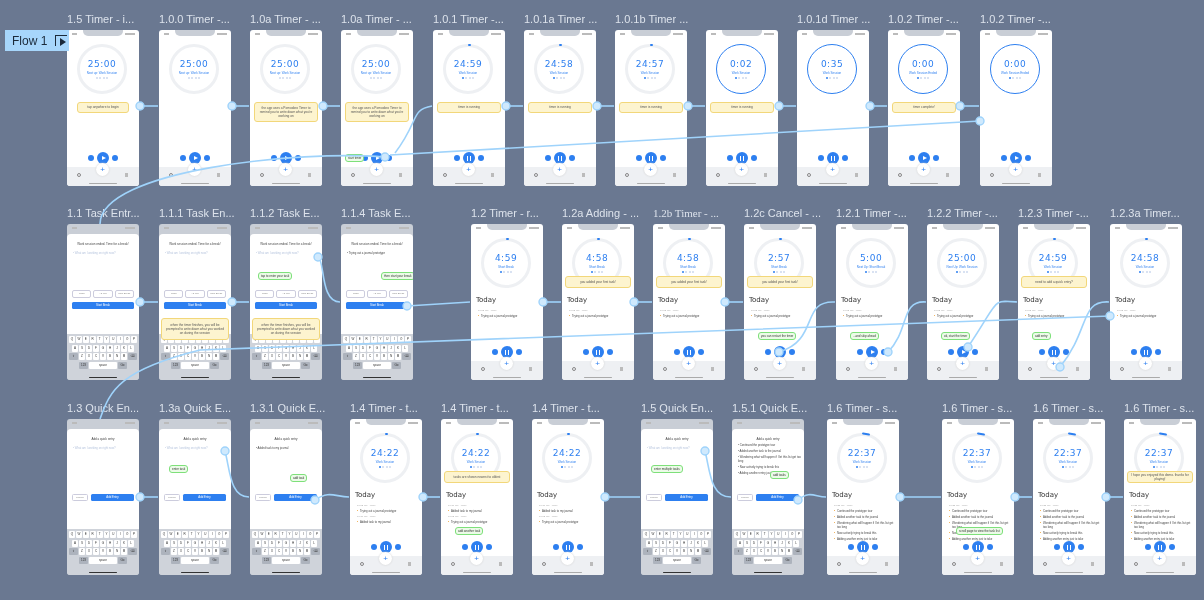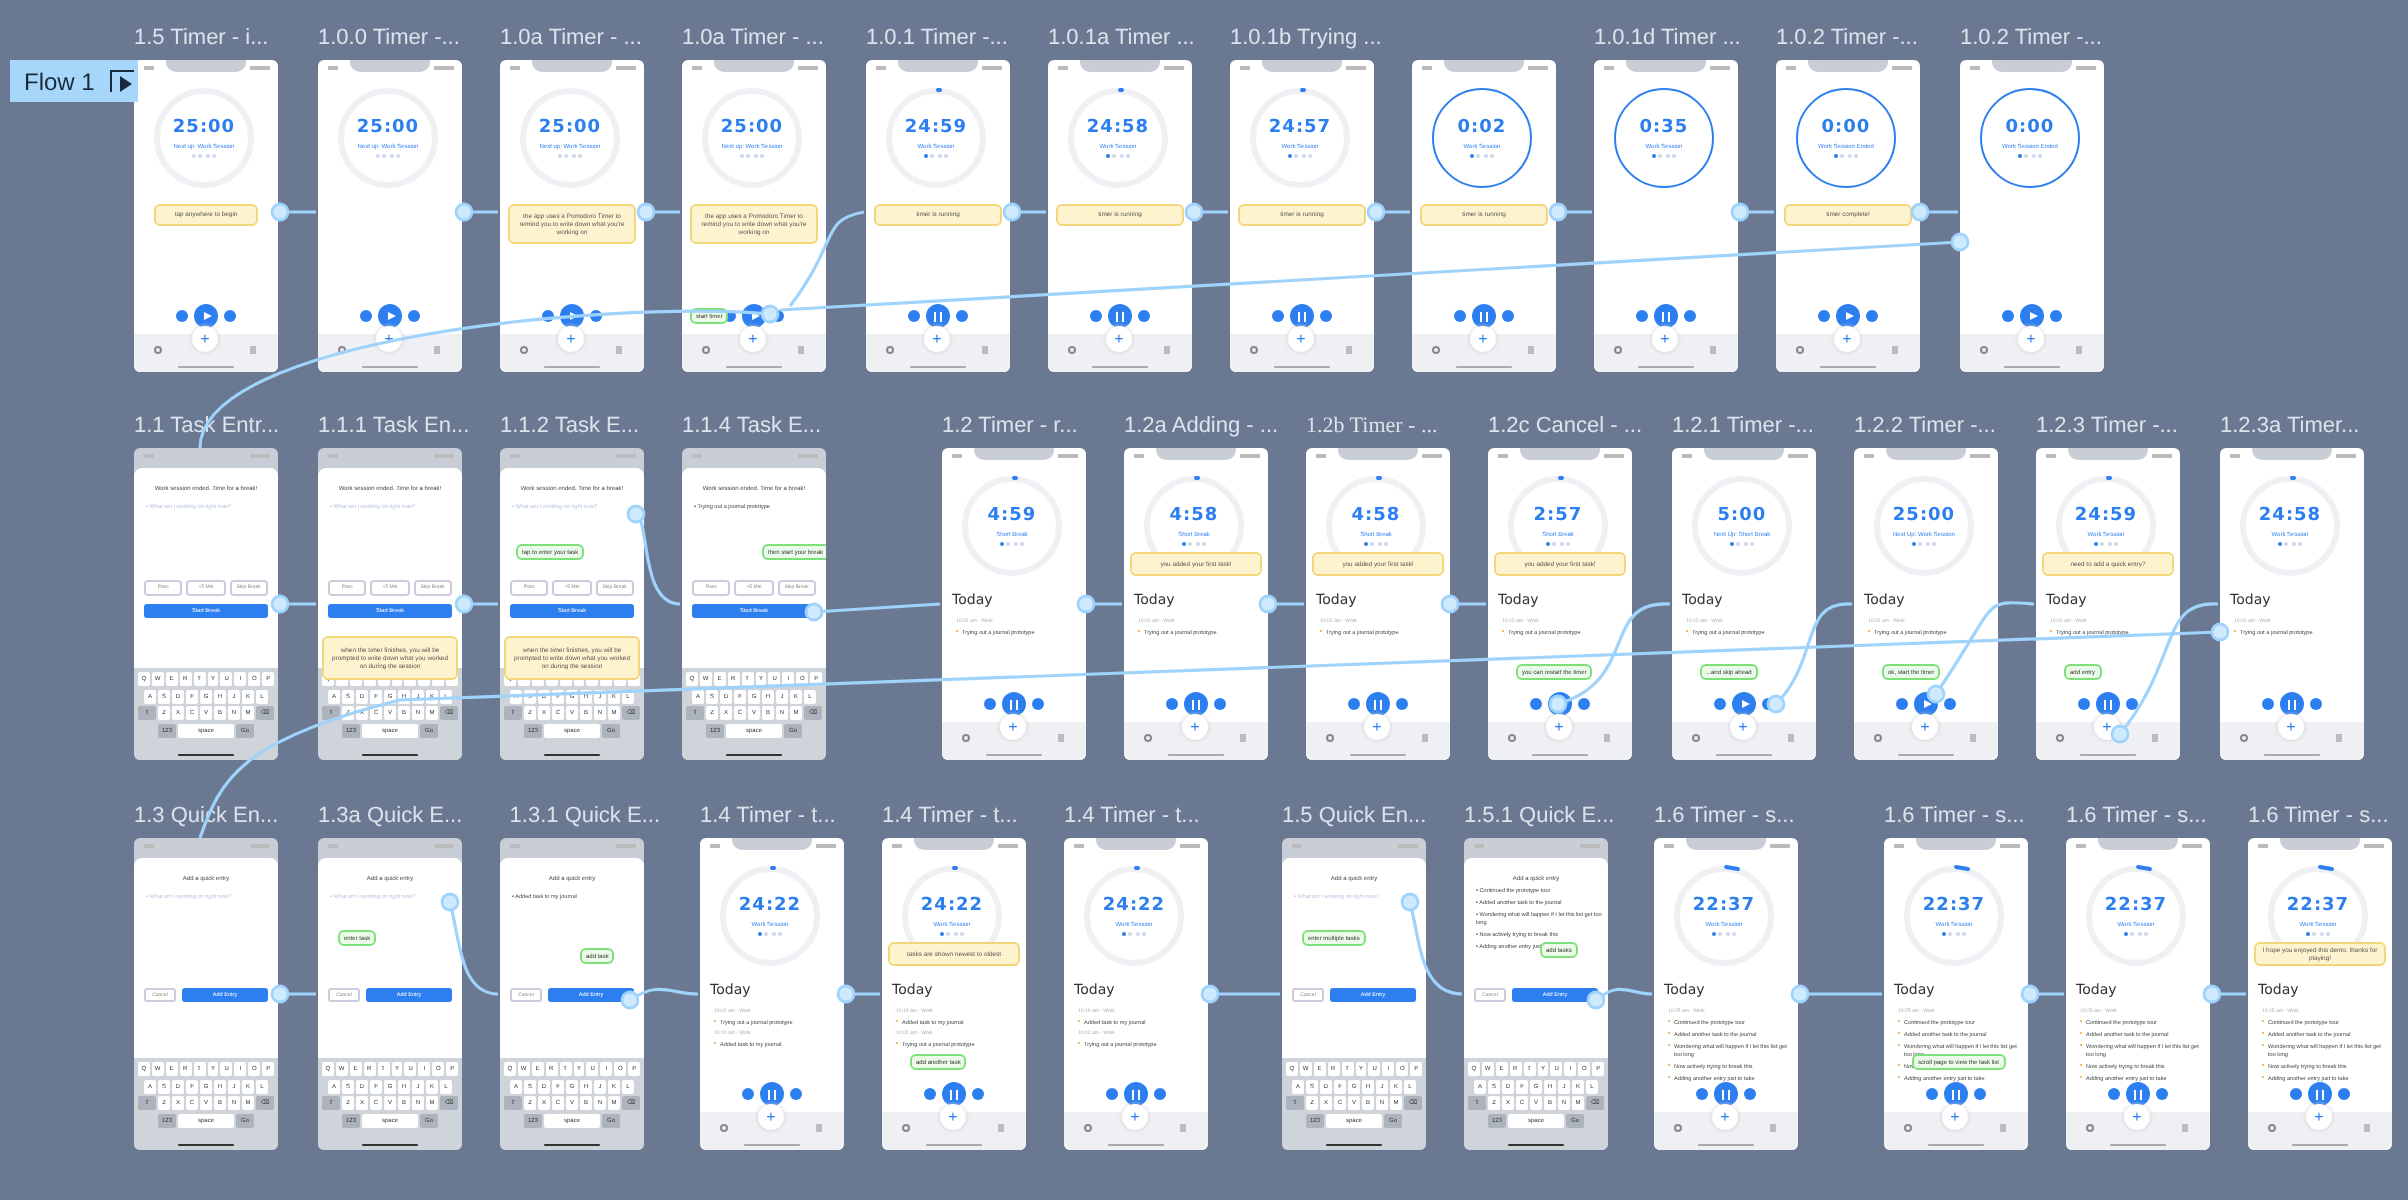--- a/index.html
+++ b/index.html
@@ -9,21 +9,21 @@
   .flow-label { position: absolute; left: 5px; top: 30px; height: 21px; width: 64px; background: #a7d6fb; color: #1b2a3a; font-size: 12px; display: flex; align-items: center; padding-left: 7px; gap: 8px; z-index: 5; }
   .flow-label .play-icon { width: 12px; height: 11px; border: 1.5px solid #1b2a3a; border-right: none; border-bottom: none; position: relative; }
   .flow-label .play-icon::after { content: ""; position: absolute; left: 4px; top: 2px; border-left: 6px solid #1b2a3a; border-top: 4px solid transparent; border-bottom: 4px solid transparent; }
   .frame-title { position: absolute; color: #dde3ec; font-size: 11px; white-space: nowrap; overflow: hidden; width: 80px; }
   .phone { position: absolute; width: 72px; height: 156px; background: #fff; border-radius: 3px; overflow: hidden; }
   .phone .notch { position: absolute; left: 16px; top: 0; width: 40px; height: 6px; background: #c9ced6; border-radius: 0 0 5px 5px; }
   .phone .status-l { position: absolute; left: 5px; top: 3px; width: 5px; height: 1.5px; background: #bbb; }
   .phone .status-r { position: absolute; right: 4px; top: 3px; width: 10px; height: 1.5px; background: #bbb; }
   .ring { position: absolute; left: 10px; top: 14px; width: 50px; height: 50px; border-radius: 50%; border: 3px solid #eef0f3; display: flex; flex-direction: column; align-items: center; justify-content: center; }
   .ring.done { border-color: #2d7ff0; border-width: 1.5px; }
-  .ring .t { font-family: "DejaVu Sans", sans-serif; color: #2d7ff0; font-size: 9px; letter-spacing: .5px; font-weight: bold; }
+  .ring .t { font-family: "DejaVu Sans", sans-serif; color: #2d7ff0; font-size: 9px; letter-spacing: .5px; }
   .ring .s { color: #2d7ff0; font-size: 3px; margin-top: 2px; }
   .ring .dots { display: flex; gap: 1.5px; margin-top: 2px; }
   .ring .dots i { width: 2px; height: 2px; border-radius: 50%; background: #cdd8ee; display: block; }
   .ring .dots i.on { background: #2d7ff0; }
   .ring .tick { position: absolute; top: -3px; left: 22px; width: 3px; height: 2px; background: #2d7ff0; border-radius: 1px; }
   .ring .arc { position: absolute; top: -3px; left: 22px; width: 8px; height: 2px; background: #2d7ff0; border-radius: 1px; transform: rotate(10deg); }
   .tip { position: absolute; background: #fdf4cf; border: 1px solid #f2d77a; border-radius: 3px; font-size: 3.2px; color: #555; text-align: center; padding: 2px; line-height: 1.35; display: flex; align-items: center; justify-content: center; }
   .gtip { position: absolute; background: #ecfbe8; border: 1px solid #7ee07a; border-radius: 3px; font-size: 3px; color: #333; text-align: center; padding: 1px 2px; z-index: 3; white-space: nowrap; }
   .controls { position: absolute; left: 0; right: 0; bottom: 22px; display: flex; justify-content: center; align-items: center; gap: 3px; }
   .controls .small { width: 6px; height: 6px; border-radius: 50%; background: #2d7ff0; }
@@ -232,21 +232,21 @@
           <div class="big pause"></div>
           <div class="small"></div>
         </div>
         <div class="tabbar">
           <span class="hist"></span>
           <span class="add">+</span>
           <span class="list"></span>
           <span class="home"></span>
         </div>
       </div>
-      <div class="frame-title" style="left: 615px; top: 13px;">1.0.1b Trying ...</div>
+      <div class="frame-title" style="left: 615px; top: 13px;">1.0.1b Timer ...</div>
       <div class="phone" style="left: 615px; top: 30px;">
         <div class="notch"></div>
         <div class="status-l"></div>
         <div class="status-r"></div>
         <div class="ring">
           <i class="tick"></i>
           <div class="t">24:57</div>
           <div class="s">Work Session</div>
           <div class="dots">
             <i class="on"></i>
@@ -990,21 +990,21 @@
           </div>
           <div class="row">
             <span class="g">123</span>
             <span class="w">space</span>
             <span class="g">Go</span>
           </div>
           <span class="bar"></span>
         </div>
         <div class="gtip" style="left: 10px; top: 46px;">enter task</div>
       </div>
-      <div class="frame-title" style="left: 250px; top: 402px; text-align: right;">1.3.1 Quick E...</div>
+      <div class="frame-title" style="left: 250px; top: 402px;">1.3.1 Quick E...</div>
       <div class="phone modal-phone" style="left: 250px; top: 419px;">
         <div class="notch"></div>
         <div class="status-l"></div>
         <div class="status-r"></div>
         <div class="modal">
           <div class="mt">Add a quick entry</div>
           <div class="inp filled">• Added task to my journal</div>
           <div class="rowbtns">
             <span class="cancel">Cancel</span>
             <span class="addb">Add Entry</span>

